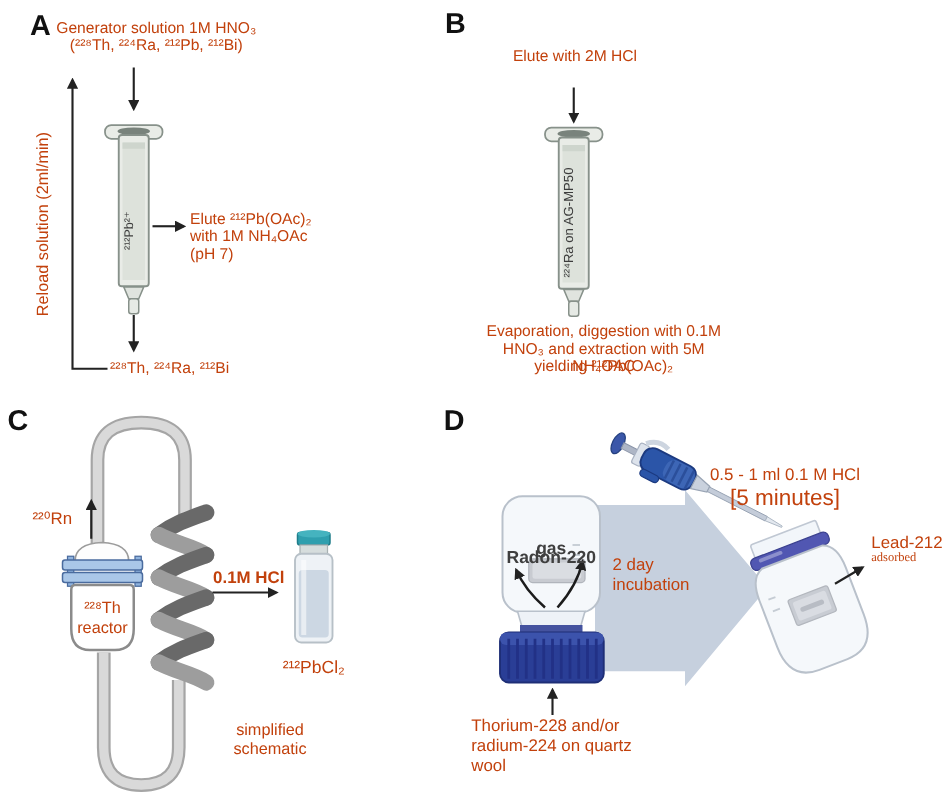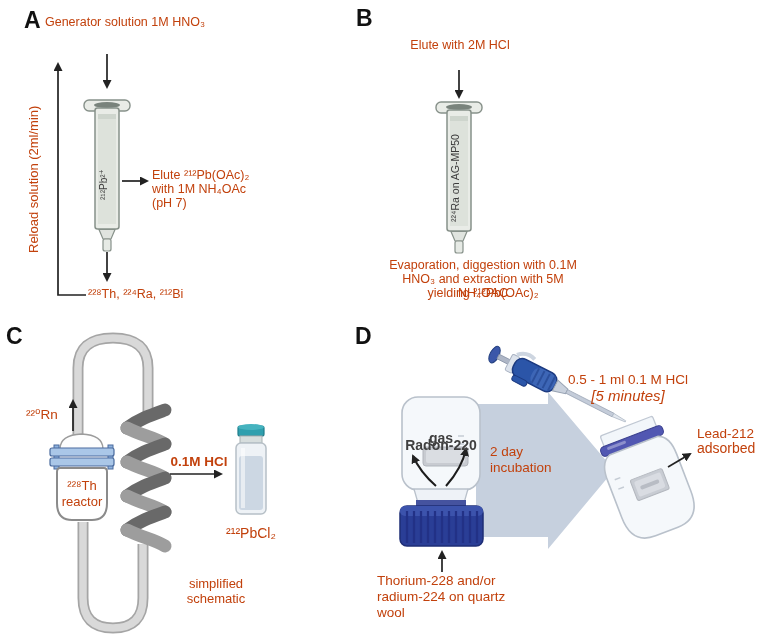--- a/index.html
+++ b/index.html
@@ -149,20 +149,21 @@
       <line x1="-30" y1="30" x2="-24" y2="30" stroke="#c5ccd4" stroke-width="1.5"></line>
       <line x1="-30" y1="40" x2="-24" y2="40" stroke="#c5ccd4" stroke-width="1.5"></line>
     </g>
     <line x1="442" y1="572" x2="442" y2="552" stroke="#222" stroke-width="1.7" marker-end="url(#ah)"></line>
     <line x1="668" y1="467" x2="690" y2="454" stroke="#222" stroke-width="1.7" marker-end="url(#ah)"></line>
   </g>
 </svg>
 
   <div class="t pl" style="left:24px;top:8px;">A</div>
   <div class="t tc" style="left:20px;top:15px;width:210px;">Generator solution 1M HNO₃</div>
+  <div class="t tc" style="left:20px;top:29px;width:210px;">(²²⁸Th, ²²⁴Ra, ²¹²Pb, ²¹²Bi)</div>
   <div class="t v" style="left:27px;top:92px;width:17px;height:175px;font-size:13px;">Reload solution (2ml/min)</div>
   <div class="t v" style="left:98px;top:140px;width:17px;height:90px;font-size:10px;color:#3c3c3c;">²¹²Pb²⁺</div>
   <div class="t" style="left:152px;top:168px;">Elute ²¹²Pb(OAc)₂</div>
   <div class="t" style="left:152px;top:182px;">with 1M NH₄OAc</div>
   <div class="t" style="left:152px;top:196px;">(pH 7)</div>
   <div class="t" style="left:88px;top:287px;">²²⁸Th, ²²⁴Ra, ²¹²Bi</div>
 
   <div class="t pl" style="left:356px;top:6px;">B</div>
   <div class="t tc" style="left:380px;top:38px;width:160px;">Elute with 2M HCl</div>
   <div class="t v" style="left:450px;top:120px;width:17px;height:116px;font-size:10.5px;color:#3c3c3c;">²²⁴Ra on AG-MP50</div>
@@ -177,20 +178,20 @@
   <div class="t tc" style="left:166px;top:454px;width:66px;font-size:13.5px;font-weight:600;">0.1M HCl</div>
   <div class="t tc" style="left:220px;top:526px;width:62px;font-size:14px;">²¹²PbCl₂</div>
   <div class="t tc" style="left:158px;top:577px;width:116px;font-size:13px;">simplified schematic</div>
 
   <div class="t pl" style="left:355px;top:324px;">D</div>
   <div class="t tc" style="left:402px;top:438px;width:78px;font-size:14px;font-weight:600;color:#3f3f3f;">Radon-220</div>
   <div class="t tc" style="left:402px;top:431px;width:78px;font-size:14px;font-weight:600;color:#3f3f3f;">gas</div>
   <div class="t" style="left:490px;top:444px;font-size:13.5px;">2 day</div>
   <div class="t" style="left:490px;top:460px;font-size:13.5px;">incubation</div>
   <div class="t tc" style="left:565px;top:372px;width:126px;font-size:13.5px;">0.5 - 1 ml 0.1 M HCl</div>
-  <div class="t tc" style="left:565px;top:388px;width:126px;font-size:15px;font-style:italic;">[5 minutes]</div>
+  <div class="t tc" style="left:565px;top:388px;width:126px;font-size:18px;">[5 minutes]</div>
   <div class="t" style="left:697px;top:426px;font-size:13.5px;">Lead-212</div>
-  <div class="t" style="left:697px;top:441px;font-size:14px;">adsorbed</div>
+  <div class="t" style="left:697px;top:441px;font-size:10px;font-family:Liberation Serif, serif;">adsorbed</div>
   <div class="t" style="left:377px;top:573px;font-size:13.5px;">Thorium-228 and/or</div>
   <div class="t" style="left:377px;top:589px;font-size:13.5px;">radium-224 on quartz</div>
   <div class="t" style="left:377px;top:605px;font-size:13.5px;">wool</div>
 
 </div>
 
 </body></html>

